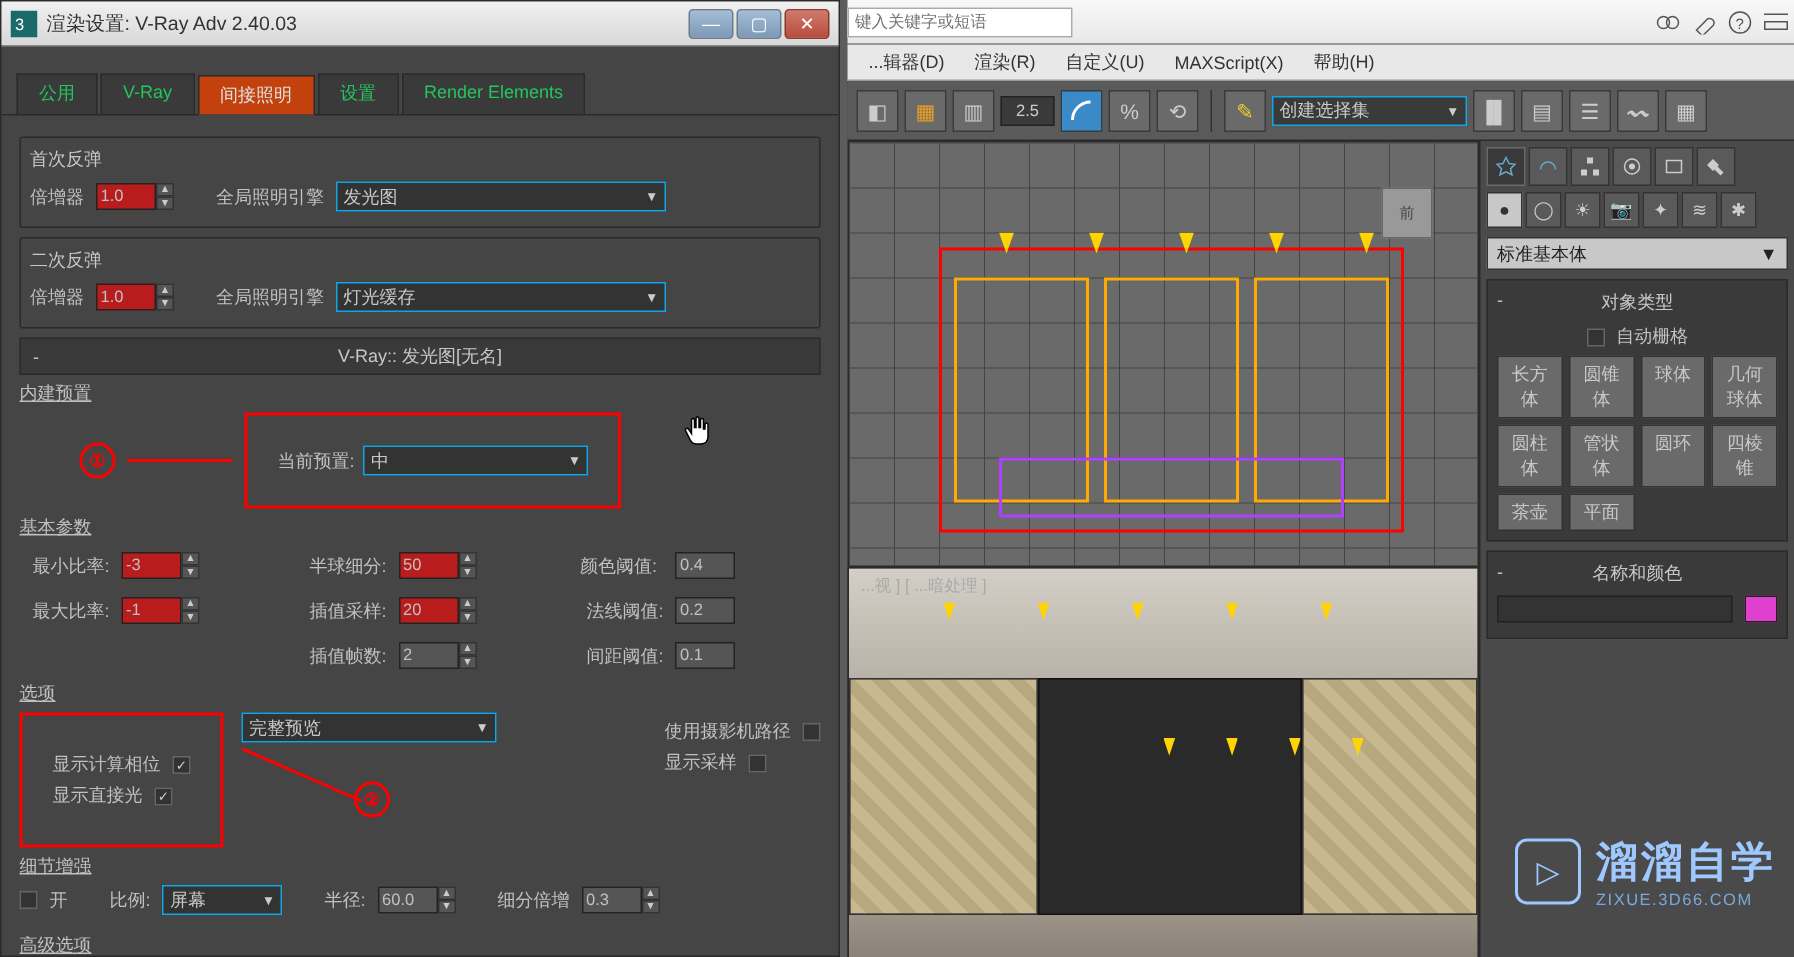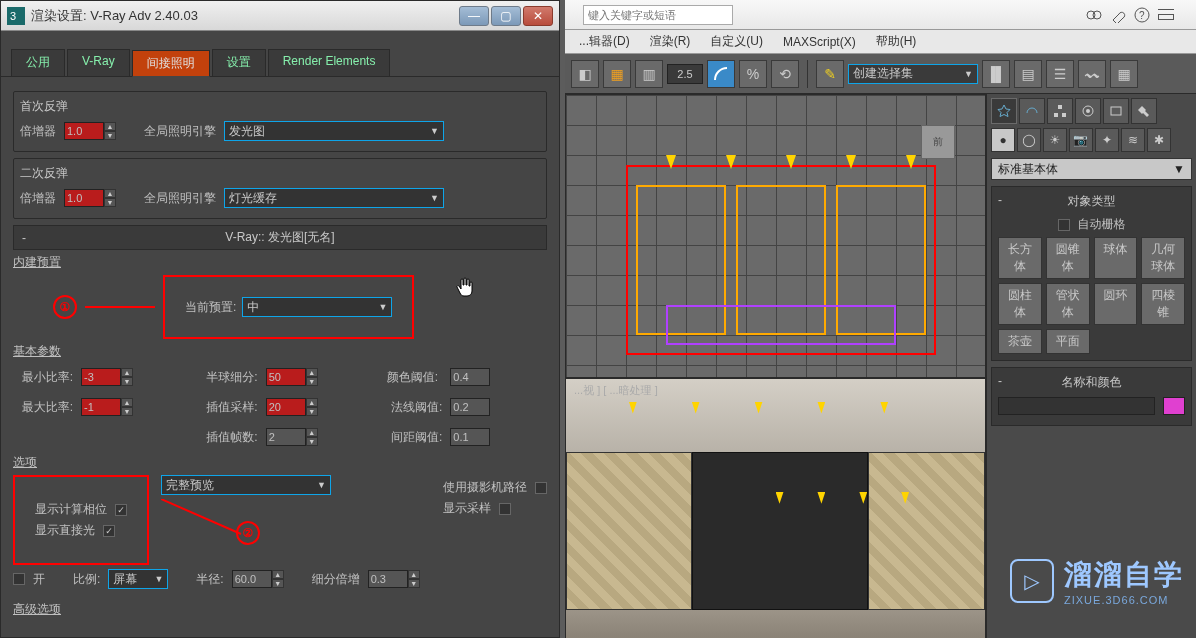--- a/index.html
+++ b/index.html
@@ -8,21 +8,21 @@
 
 .dialog { position: absolute; left: 0; top: 0; width: 560px; height: 638px; background: #454545; border: 1px solid #2a2a2a; }
 .titlebar { height: 30px; background: linear-gradient(#f0f0f0, #d8d8d8); display: flex; align-items: center; padding: 0 6px; border-bottom: 1px solid #888; }
 .titlebar .appicon { width: 18px; height: 18px; margin-right: 6px; }
 .titlebar .title { font-size: 13px; color: #333; flex: 1; }
 .winbtns { display: flex; gap: 2px; }
 .winbtn { width: 30px; height: 20px; border: 1px solid #6e7b8a; background: linear-gradient(#a4bdd6, #7c99b8); border-radius: 3px; display:flex; align-items:center; justify-content:center; color:#fff; font-size:12px; }
 .winbtn.close { background: linear-gradient(#d17a6c, #b84c3c); border-color:#8a3a2c; }
 
 .tabs { display: flex; height: 28px; border-bottom: 1px solid #2a2a2a; margin-top: 18px; padding-left: 10px; }
-.tab { padding: 4px 14px; color: #86efac; font-size: 12px; border: 1px solid #2a2a2a; border-bottom: none; background: #3a3a3a; margin-right: 2px; }
+.tab { padding: 4px 14px; color: #22c55e; font-size: 12px; border: 1px solid #2a2a2a; border-bottom: none; background: #3a3a3a; margin-right: 2px; }
 .tab.active { background: #c2410c; color: #e0e0e0; border-bottom: 1px solid #454545; position:relative; top:1px; }
 
 .panel { padding: 8px 12px; color: #c8c8c8; font-size: 12px; }
 .group { border: 1px solid #2a2a2a; padding: 6px; margin: 6px 0; border-radius: 2px; }
 .group-title { color: #c8c8c8; font-size: 12px; margin-bottom: 6px; }
 .row { display: flex; align-items: center; gap: 8px; margin: 4px 0; }
 .label { color: #c0c0c0; font-size: 12px; white-space: nowrap; }
 .spinner { display:flex; }
 .spinner input { width: 40px; height: 18px; background: #b91c1c; color: #c0c0c0; border: 1px solid #222; font-size: 11px; padding: 0 2px; }
 .spinbtns { width: 12px; display:flex; flex-direction:column; }
@@ -36,21 +36,21 @@
 .redbox { border: 2px solid #ff0000; padding: 20px; }
 .redcircle { width:24px; height:24px; border:2px solid #ff0000; border-radius:50%; display:inline-flex; align-items:center; justify-content:center; color:#ff0000; font-weight:bold; }
 .redline { height:2px; background:#ff0000; }
 .hand-cursor { width:24px; height:24px; position:absolute; }
 
 .checkbox { width:12px; height:12px; background:#333; border:1px solid #666; display:inline-flex; align-items:center; justify-content:center; font-size:9px; color:#ccc; }
 .checkbox.checked::after { content:"✓"; }
 
 
 .main-app { position:absolute; left:565px; top:0; width:631px; height:638px; background:#4a4a4a; }
-.menubar { height:30px; background:linear-gradient(#f8f8f8,#e8e8e8); display:flex; align-items:center; padding:0 18px; border-bottom:1px solid #999; }
+.menubar { height:30px; background:linear-gradient(#f8f8f8,#e8e8e8); display:flex; align-items:center; padding:0 0; border-bottom:1px solid #999; }
 .searchbox { background:#fff; border:1px solid #aaa; height:20px; padding:0 4px; font-size:11px; color:#888; margin-right:auto; width:150px; }
 
 .toolbar2 { height:40px; background:#5a5a5a; border-bottom:1px solid #2a2a2a; display:flex; align-items:center; padding:0 6px; gap:4px; }
 .tbtn { width:28px; height:28px; background:#6a6a6a; border:1px solid #3a3a3a; display:flex; align-items:center; justify-content:center; color:#ccc; font-size:14px; }
 .tbtn.active { background:#3a8ac8; }
 .tinput { width:36px; height:20px; background:#3a3a3a; border:1px solid #222; color:#ccc; font-size:11px; text-align:center; }
 
 .viewport-area { display:flex; height:calc(100% - 70px); }
 .viewports { flex:1; display:flex; flex-direction:column; background:#3a3a3a; }
 .vp { flex:1; border:1px solid #2a2a2a; position:relative; overflow:hidden; background:#555; }
@@ -278,25 +278,26 @@
             <span class="label">使用摄影机路径</span>
             <span class="checkbox"></span>
           </div>
         <div class="row">
             <span class="label">显示采样</span>
             <span class="checkbox"></span>
           </div>
       </div>
     </div>
 
+    <div class="section-label">细节增强</div>
     <div class="row">
       <span class="checkbox"></span>
       <span class="label">开</span>
       <span class="label" style="margin-left:20px">比例:</span>
-      <div class="dropdown" style="width:60px">
+      <div class="dropdown" style="width:80px">
           <span>屏幕</span>
           <span class="arrow">▼</span>
         </div>
       <span class="label" style="margin-left:20px">半径:</span>
       <div class="spinner">
           <input style="background: rgb(85, 85, 85);" value="60.0">
           <div class="spinbtns">
             <div>▲</div>
             <div>▼</div>
           </div>

